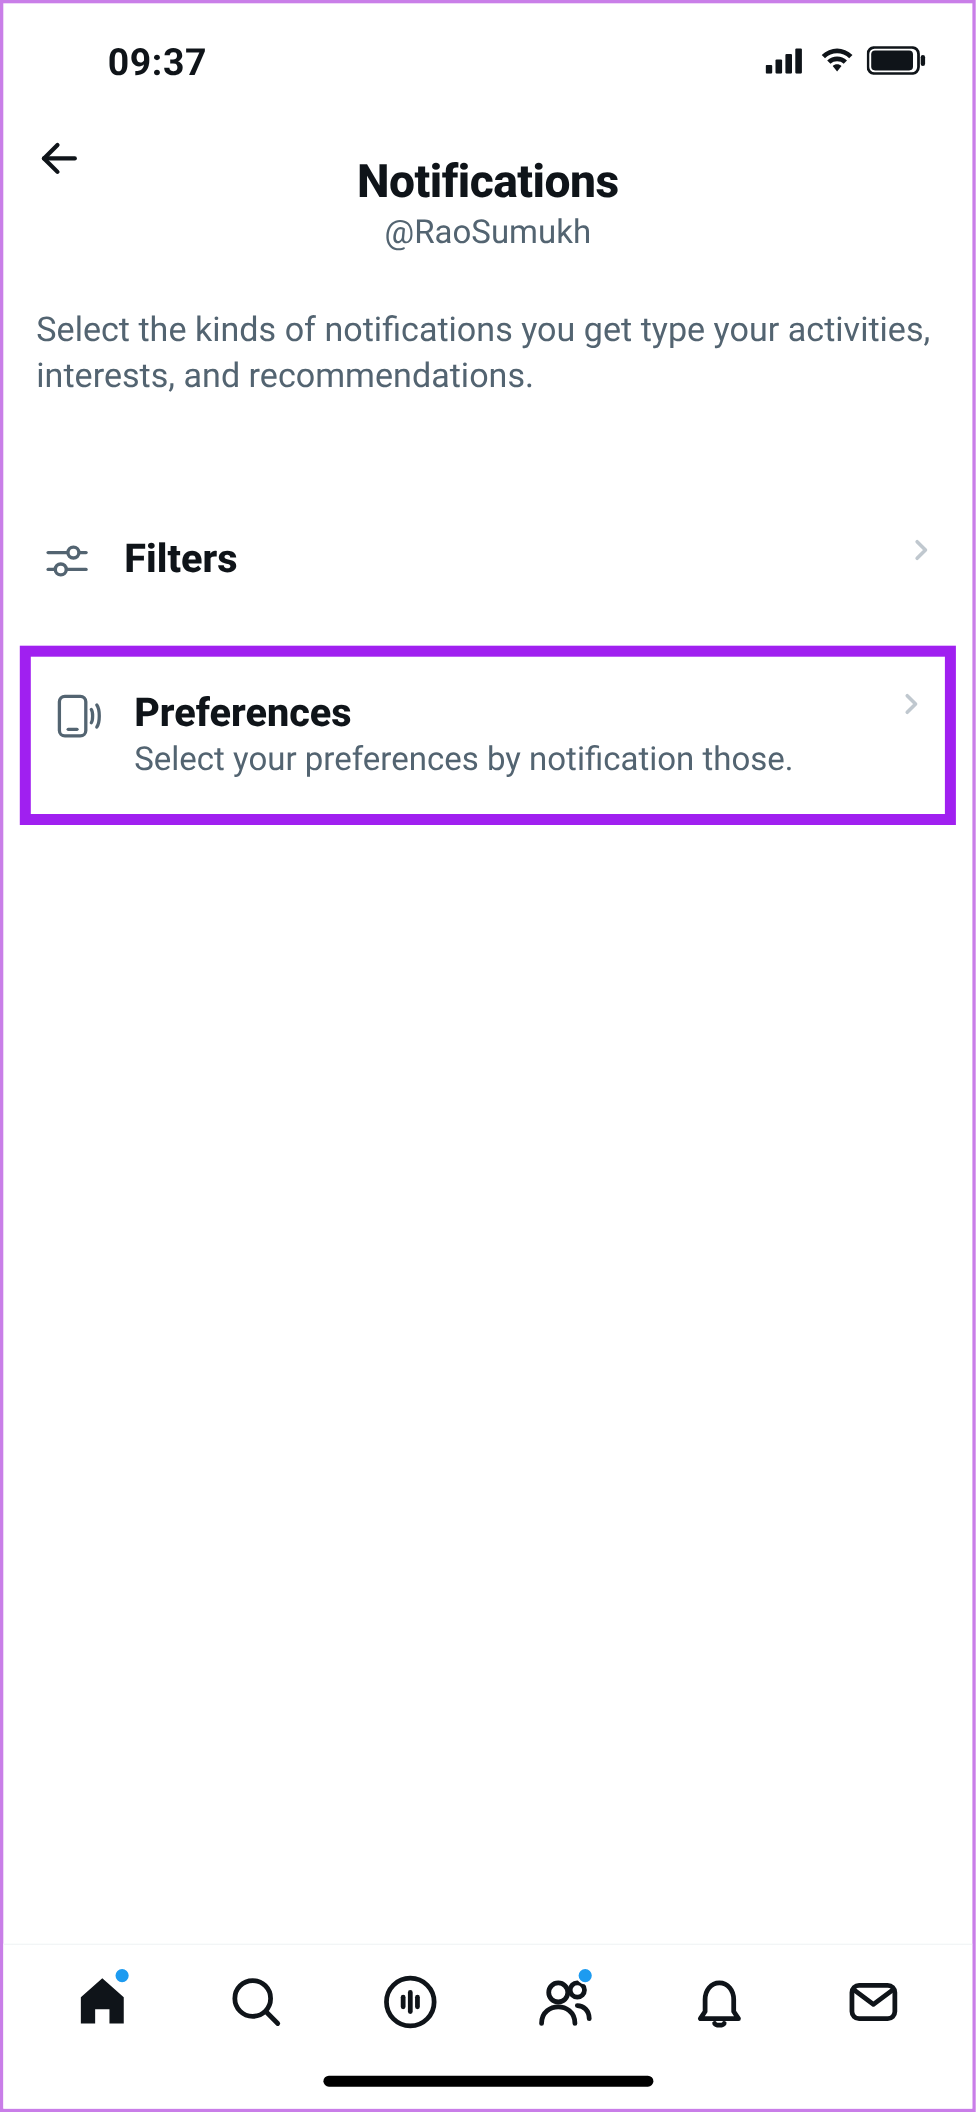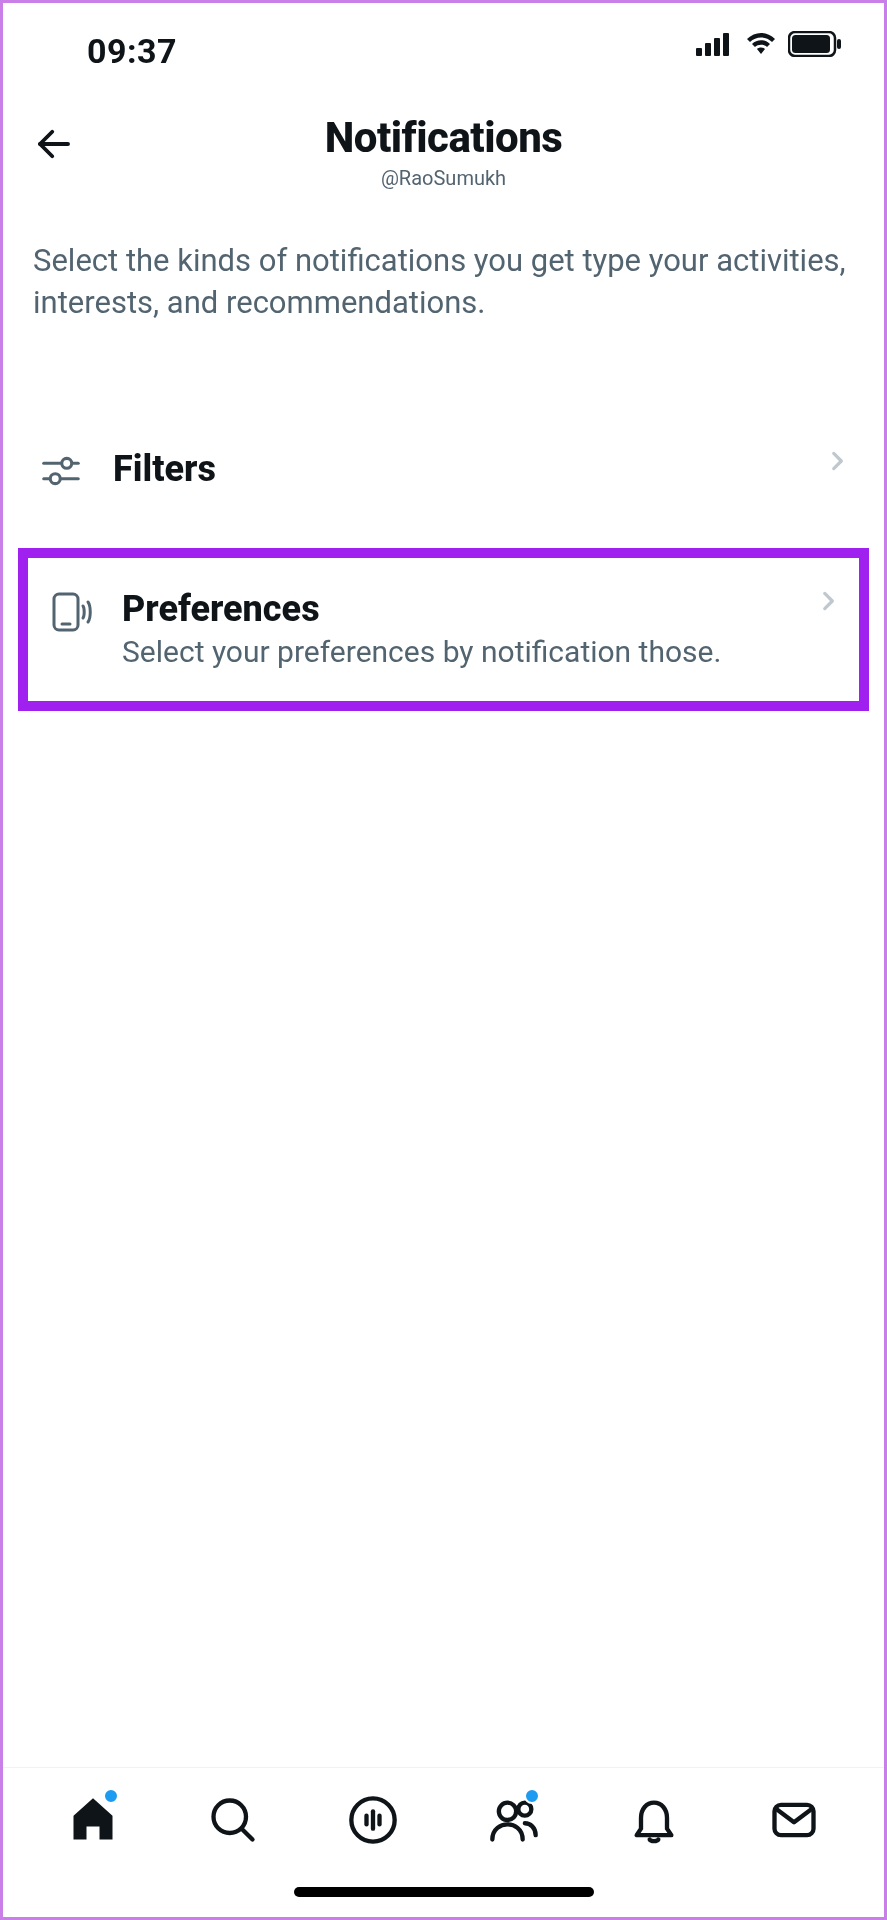--- a/index.html
+++ b/index.html
@@ -12,22 +12,22 @@
     background: #fff;
     width: 887px;
     height: 1920px;
     position: relative;
     border: 3px solid #c97ee8;
     overflow: hidden;
   }
   .status-bar {
     display: flex;
     justify-content: space-between;
-    align-items: flex-start;
-    padding: 28px 40px 10px 44px;
+    align-items: center;
+    padding: 28px 40px 10px 55px;
     height: 90px;
   }
   .status-time {
     font-size: 34px;
     font-weight: 700;
     color: #0f1419;
     letter-spacing: 0.5px;
     padding-left: 40px;
   }
   .status-icons {
@@ -49,23 +49,24 @@
     display: flex;
     align-items: center;
     justify-content: center;
     cursor: pointer;
   }
   .page-title {
     font-size: 42px;
     font-weight: 800;
     color: #0f1419;
     letter-spacing: -0.5px;
+    margin-top: 28px;
   }
   .page-subtitle {
-    font-size: 20px;
+    font-size: 30px;
     color: #536471;
     margin-top: 4px;
   }
   .description {
     padding: 20px 30px 40px 30px;
     font-size: 31px;
     color: #536471;
     line-height: 1.35;
   }
   .settings-list {

